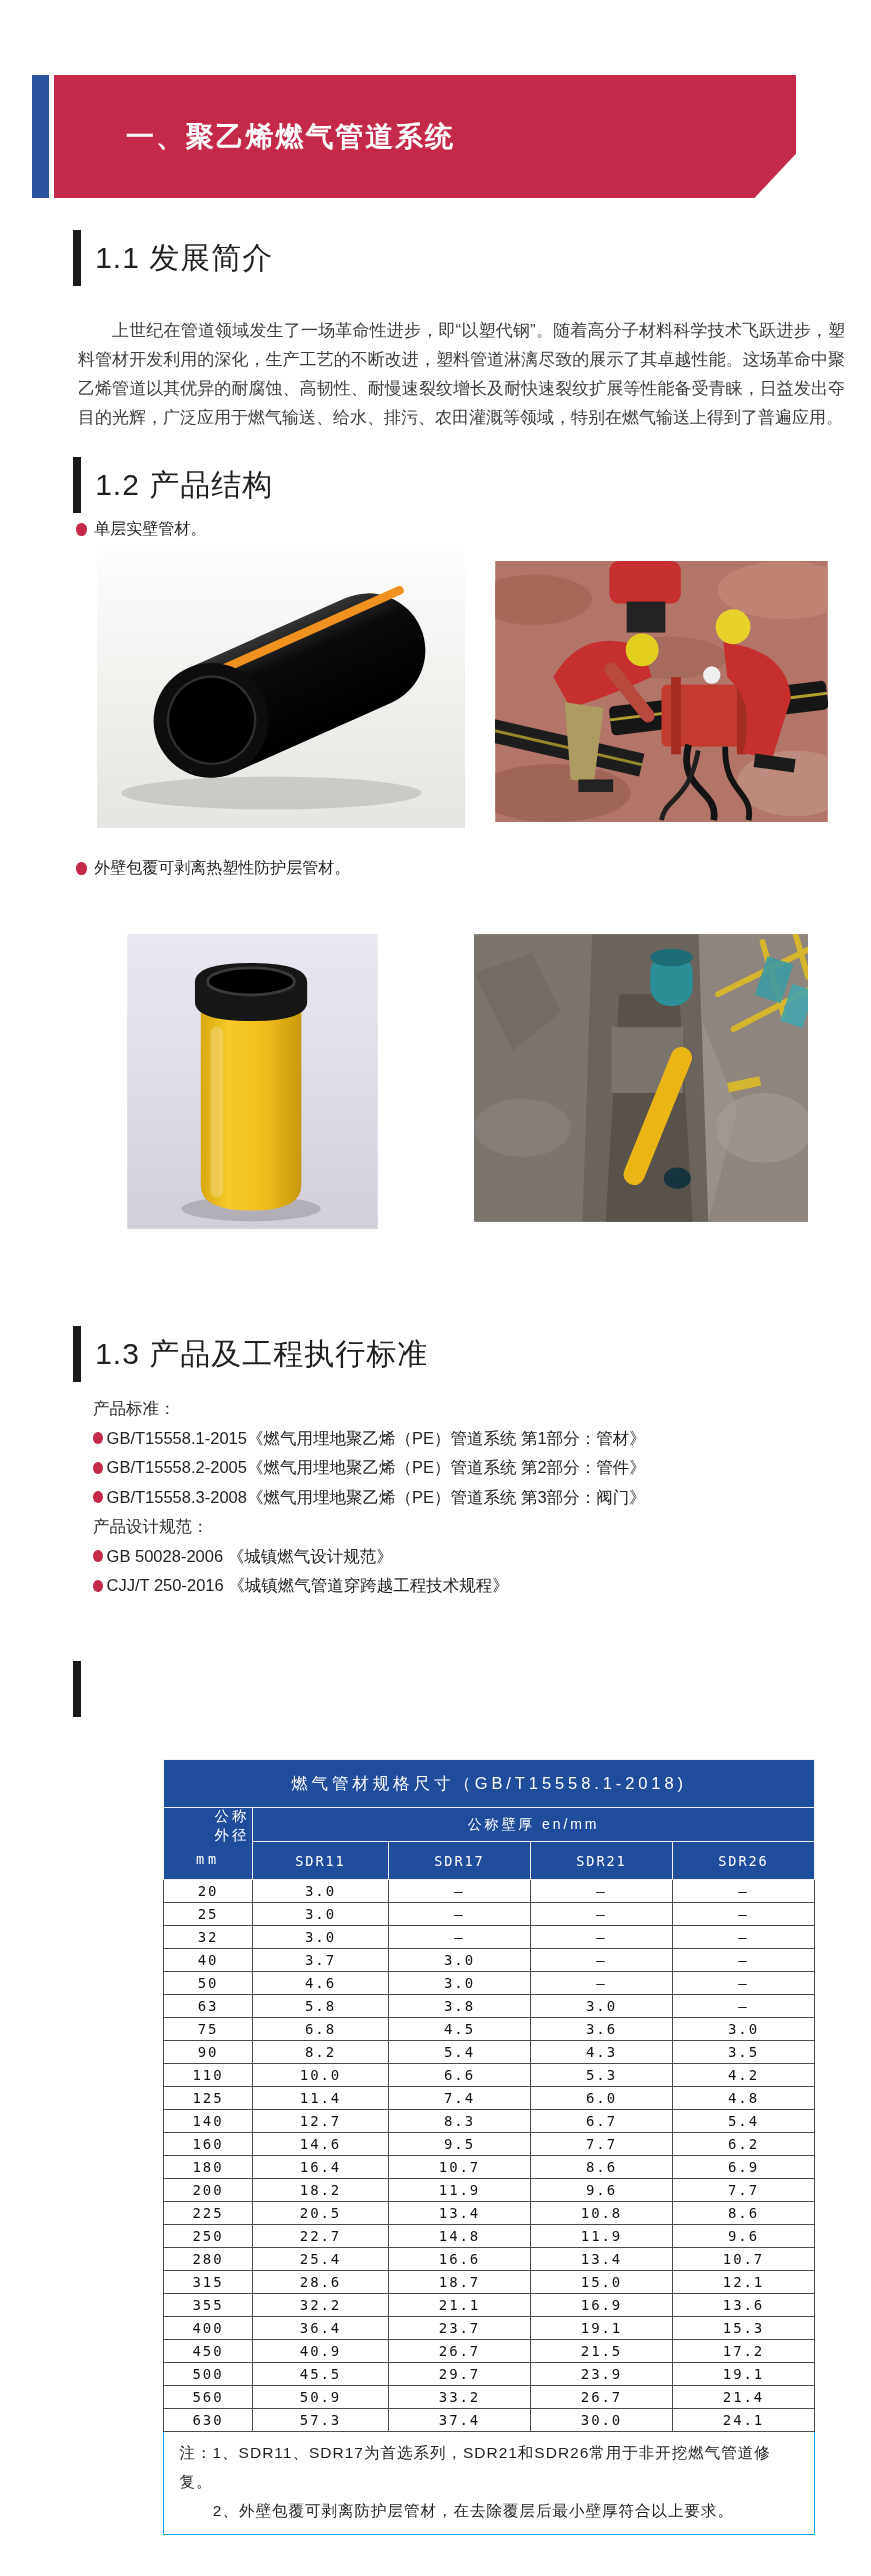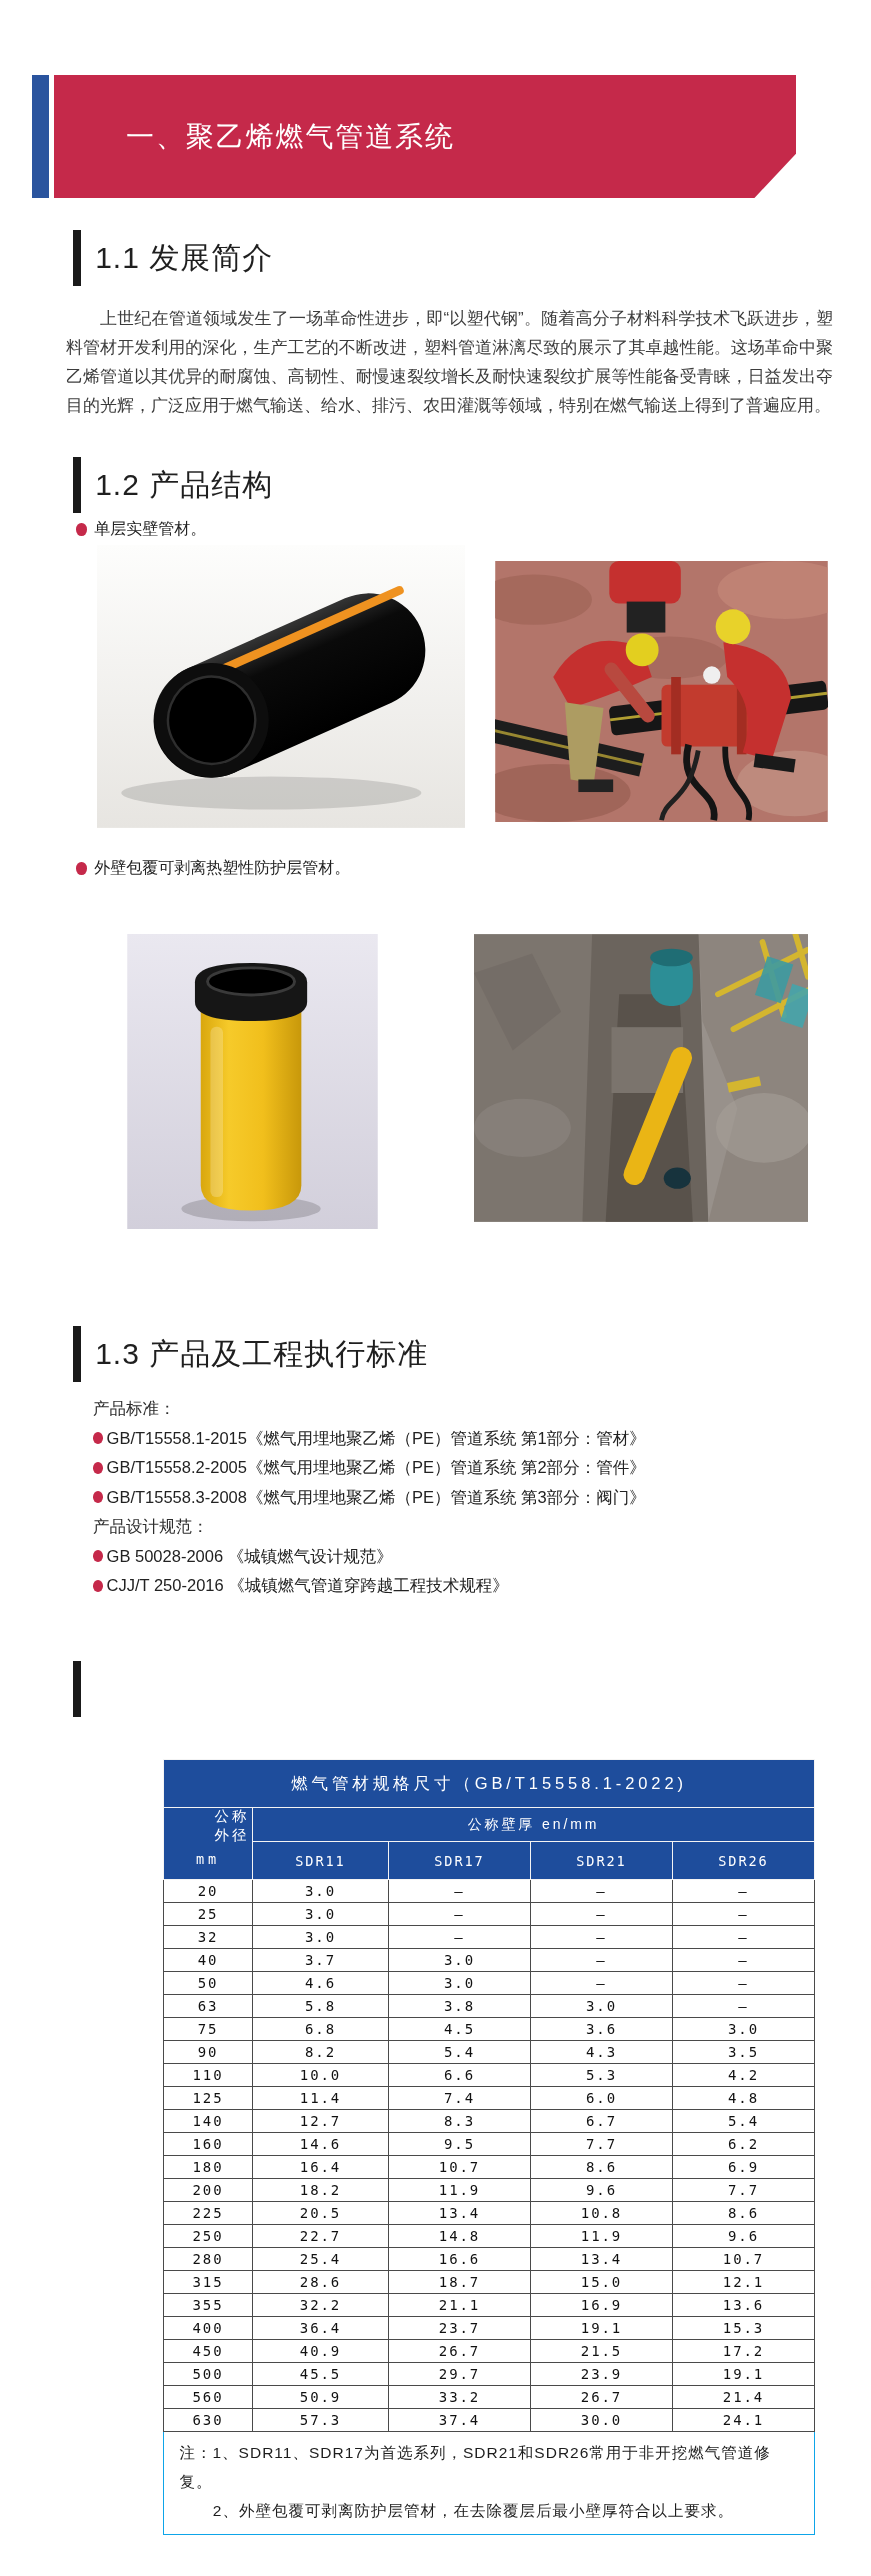--- a/index.html
+++ b/index.html
@@ -10,21 +10,21 @@
   .abs{position:absolute;}
 
   
   .accent-bar{left:32px;top:75px;width:16.5px;height:123px;background:#2a549e;}
   .banner{
     left:54px;top:75px;width:742px;height:123px;background:#c5294a;
     clip-path:polygon(0 0,100% 0,100% 64%,94.4% 100%,0 100%);
     display:flex;align-items:center;
   }
   .banner-title{
-    padding-left:72px;color:#ffffff;font-size:28px;font-weight:normal;letter-spacing:1.9px;
+    padding-left:72px;color:#ffffff;font-size:28px;font-weight:bold;letter-spacing:1.9px;
   }
 
   
   .sec-heading{left:73px;display:flex;align-items:center;gap:14.5px;}
   .sec-bar{width:7.7px;height:56px;background:#1a1a1a;}
   .sec-title{font-size:30px;font-weight:normal;color:#1f1f1f;letter-spacing:1px;}
 
   
   .para{
     left:62px;top:300px;width:767px;font-size:17px;line-height:29px;color:#3c3c3c;
@@ -75,21 +75,21 @@
 
   <div class="abs accent-bar"></div>
   <div class="abs banner">
     <div class="banner-title">一、聚乙烯燃气管道系统</div>
   </div>
 
   <div class="abs sec-heading" style="top:230px;">
     <span class="sec-bar"></span>
     <span class="sec-title">1.1 发展简介</span>
   </div>
-  <p class="abs para" style="margin:4px;">上世纪在管道领域发生了一场革命性进步，即“以塑代钢”。随着高分子材料科学技术飞跃进步，塑料管材开发利用的深化，生产工艺的不断改进，塑料管道淋漓尽致的展示了其卓越性能。这场革命中聚乙烯管道以其优异的耐腐蚀、高韧性、耐慢速裂纹增长及耐快速裂纹扩展等性能备受青睐，日益发出夺目的光辉，广泛应用于燃气输送、给水、排污、农田灌溉等领域，特别在燃气输送上得到了普遍应用。</p>
+  <p class="abs para" style="margin:16px;">上世纪在管道领域发生了一场革命性进步，即“以塑代钢”。随着高分子材料科学技术飞跃进步，塑料管材开发利用的深化，生产工艺的不断改进，塑料管道淋漓尽致的展示了其卓越性能。这场革命中聚乙烯管道以其优异的耐腐蚀、高韧性、耐慢速裂纹增长及耐快速裂纹扩展等性能备受青睐，日益发出夺目的光辉，广泛应用于燃气输送、给水、排污、农田灌溉等领域，特别在燃气输送上得到了普遍应用。</p>
 
   <div class="abs sec-heading" style="top:457px;">
     <span class="sec-bar"></span>
     <span class="sec-title">1.2 产品结构</span>
   </div>
 
   <div class="abs bullet-line" style="top:519px;">
     <span class="dot"></span>
     <span class="bullet-text">单层实壁管材。</span>
   </div>
@@ -251,21 +251,21 @@
     <table class="spec">
       <colgroup>
         <col style="width:89px">
           <col style="width:136px">
           <col style="width:142px">
         <col style="width:142px">
           <col style="width:142px">
       </colgroup>
       <thead>
         <tr>
-          <th colspan="5" class="t-title">燃气管材规格尺寸（GB/T15558.1-2022)</th>
+          <th colspan="5" class="t-title">燃气管材规格尺寸（GB/T15558.1-2018)</th>
         </tr>
         <tr>
           <th rowspan="2" class="t-od">
             <div class="od-name">公称外径</div>
             <div class="od-unit">mm</div>
           </th>
           <th colspan="4" class="t-wall">公称壁厚 en/mm</th>
         </tr>
         <tr>
           <th class="t-sdr">SDR11</th>

